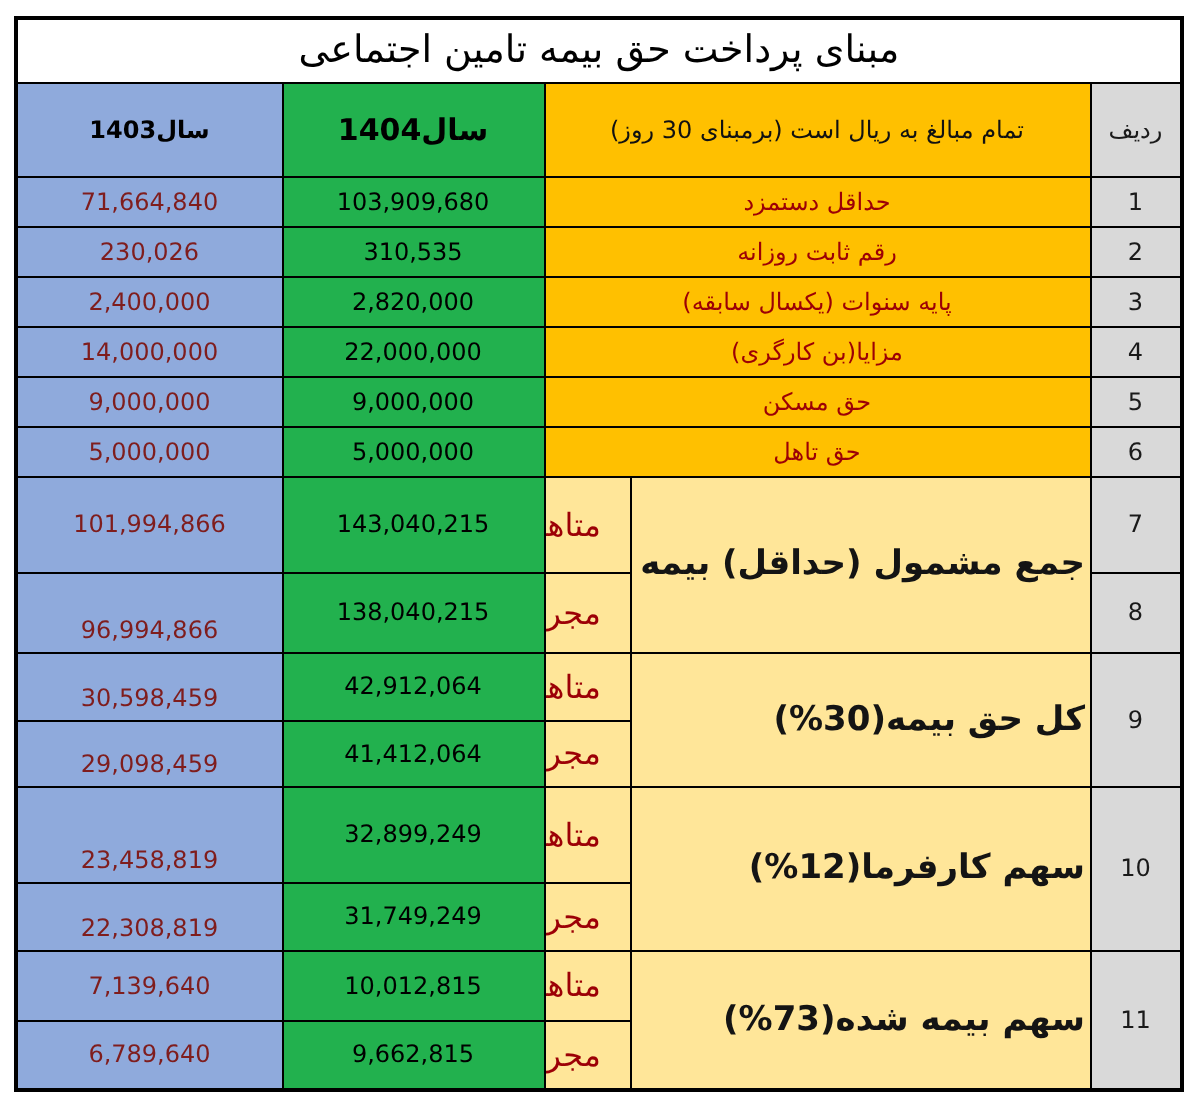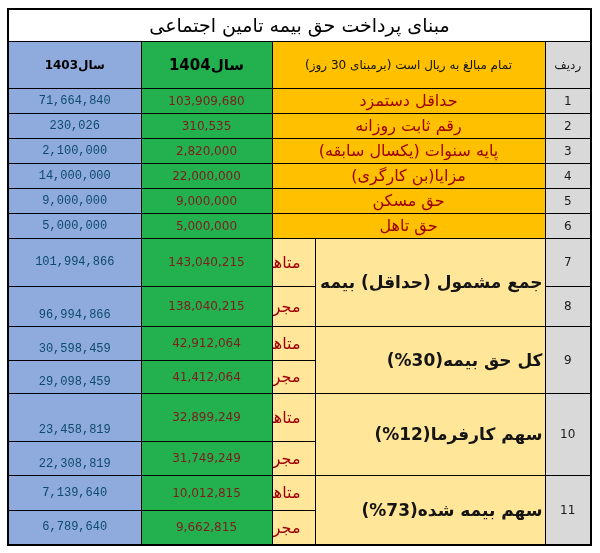--- a/index.html
+++ b/index.html
@@ -25,25 +25,25 @@
     font-size:12px;
     color:#111;
   }
   table{border:2px solid #000;}
   tr.h-title td{background:#ffffff;font-size:19px;color:#000;}
   tr.h-cols td{height:46px;}
   .c-no{background:#d9d9d9;color:#1a1a1a;}
   .c-note{background:#ffc000;color:#111;font-size:12px;margin-top:33px;}
   .c-year-g{background:#22b14e;font-weight:bold;font-size:15px;color:#000;text-align:center;}
   .c-year-b{background:#8faadc;font-weight:bold;font-size:12px;color:#000;}
-  .c-label{background:#ffc000;color:#9c0006;font-size:16px;}
+  .c-label{background:#ffc000;color:#9c0006;font-size:12px;}
   .c-desc{background:#ffe699;color:#141414;font-weight:bold;font-size:17px;text-align:right;}
   .c-status{background:#ffe699;color:#9c0006;font-size:16px;padding:0 14px;text-align:center;}
-  .c-g{background:#22b14e;color:#7f1d1d;}
-  .c-b{background:#8faadc;color:#0c4a6e;font-family:Liberation Mono, monospace;}
+  .c-g{background:#22b14e;color:#000000;}
+  .c-b{background:#8faadc;color:#7f1d1d;}
   .low{vertical-align:bottom;padding-bottom:4px;}
 </style>
 </head>
 <body>
 
 <div class="sheet">
 <table>
   <colgroup>
     <col style="width:46px">
         <col style="width:230px">
@@ -73,21 +73,21 @@
   <tr style="height:25px">
     <td class="c-no">2</td>
     <td class="c-label" colspan="2">رقم ثابت روزانه</td>
     <td class="c-g">310,535</td>
     <td class="c-b">230,026</td>
   </tr>
   <tr style="height:25px">
     <td class="c-no">3</td>
     <td class="c-label" colspan="2">پایه سنوات (یکسال سابقه)</td>
     <td class="c-g">2,820,000</td>
-    <td class="c-b">2,100,000</td>
+    <td class="c-b">2,400,000</td>
   </tr>
   <tr style="height:25px">
     <td class="c-no">4</td>
     <td class="c-label" colspan="2">مزایا(بن کارگری)</td>
     <td class="c-g">22,000,000</td>
     <td class="c-b">14,000,000</td>
   </tr>
   <tr style="height:25px">
     <td class="c-no">5</td>
     <td class="c-label" colspan="2">حق مسکن</td>

